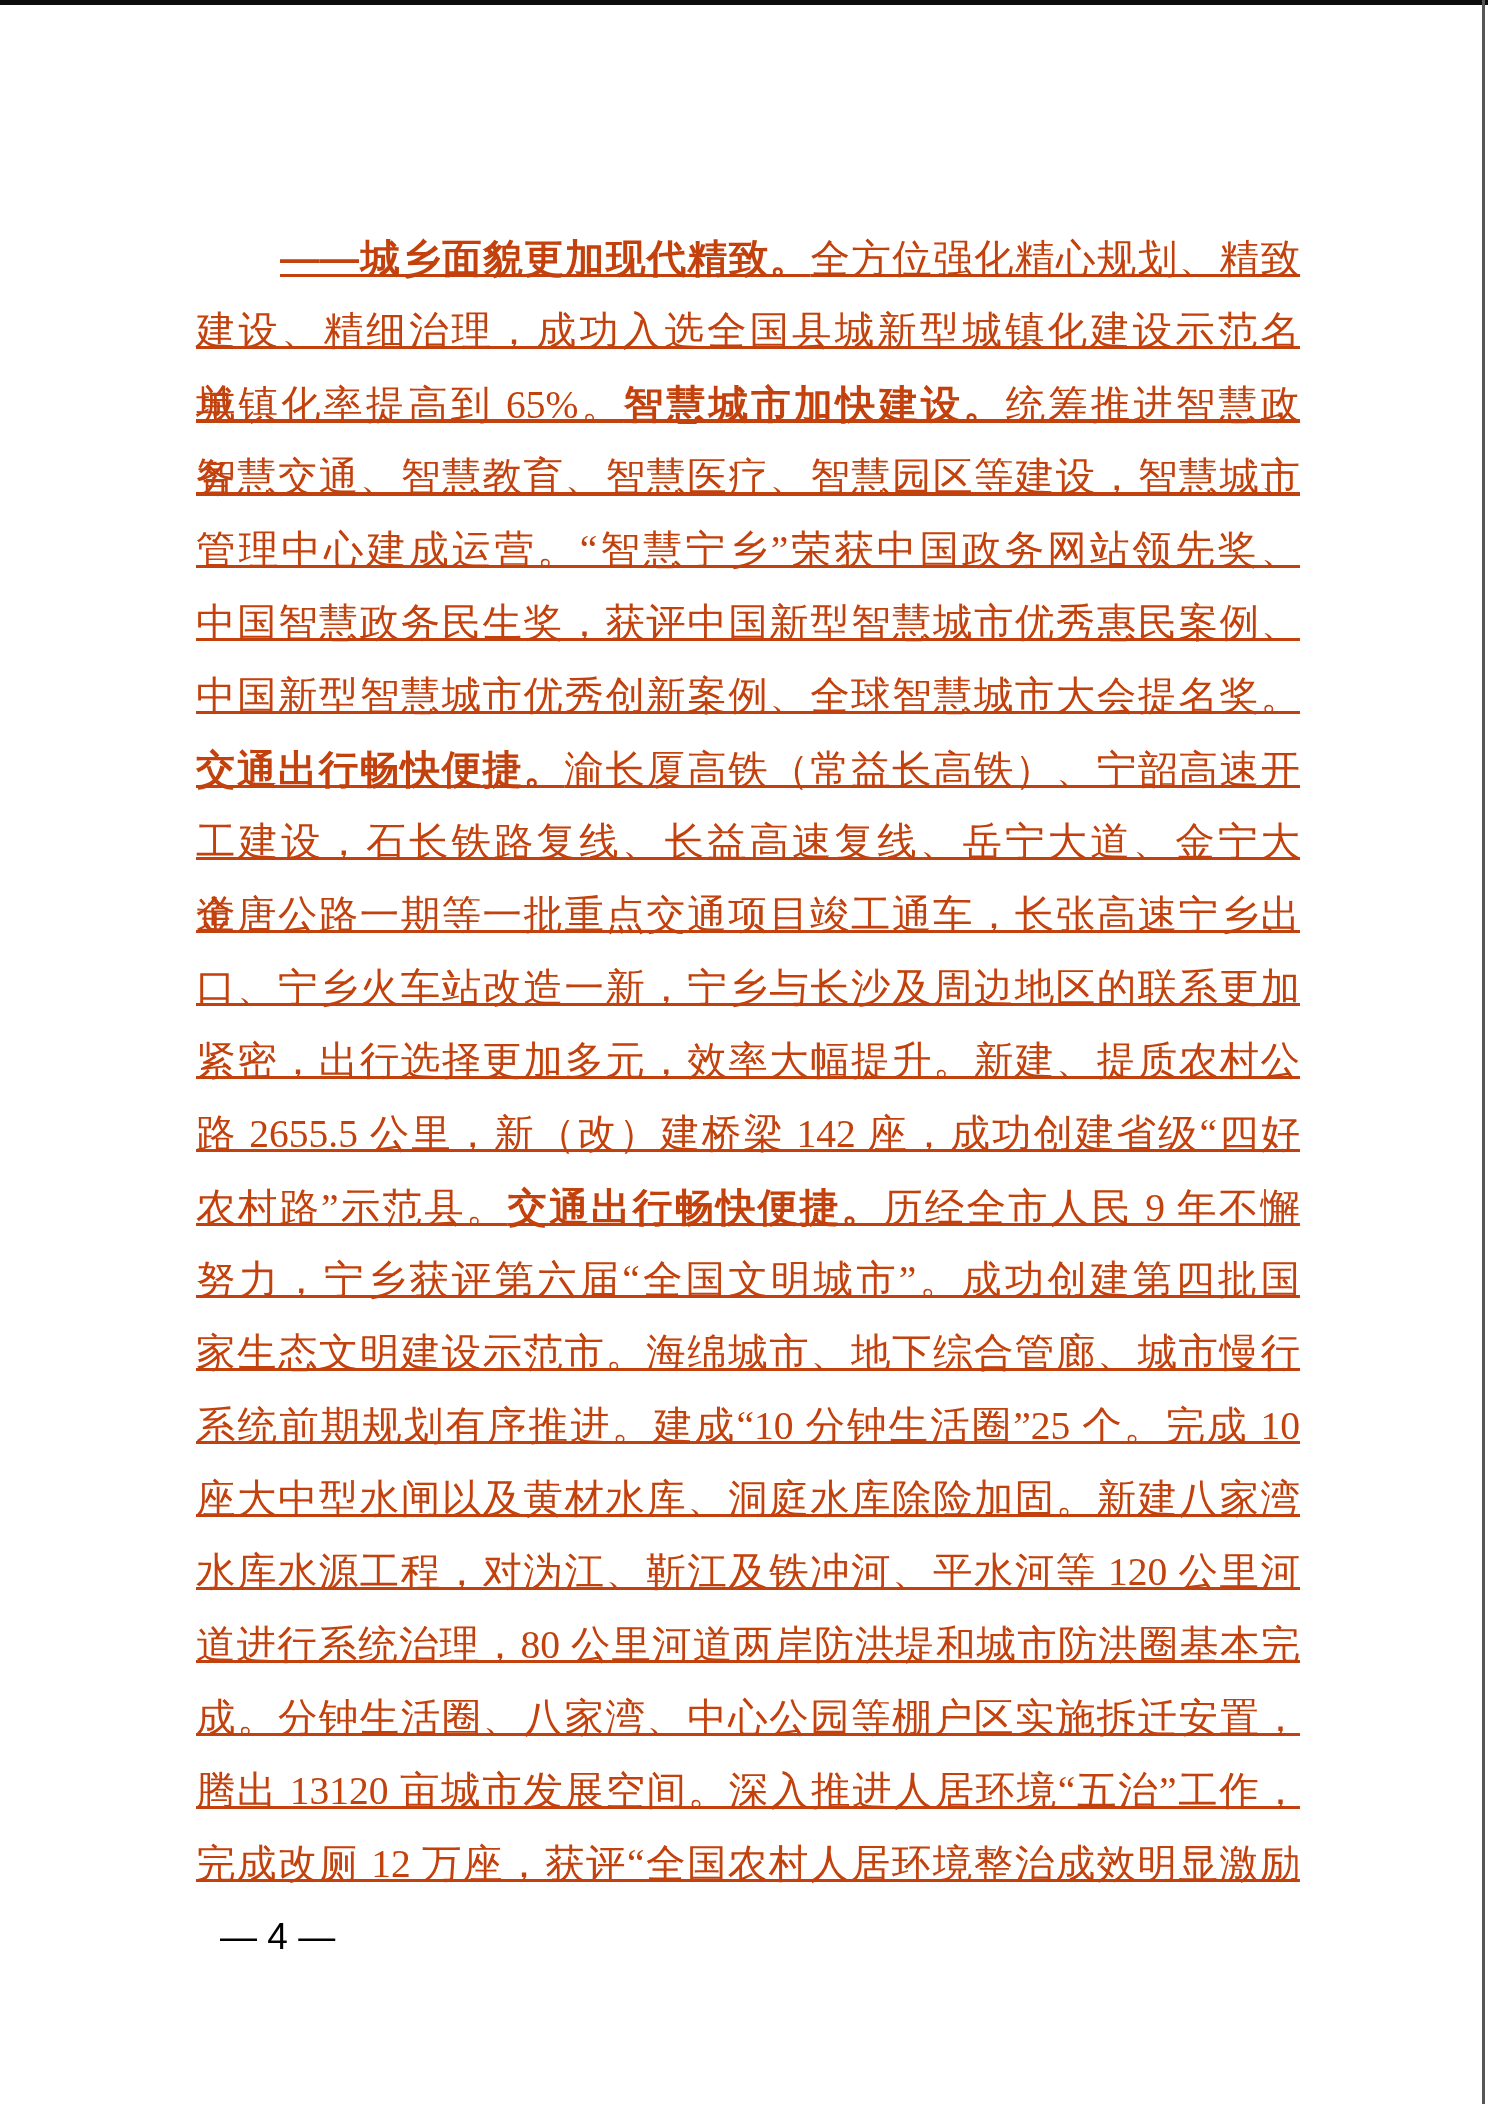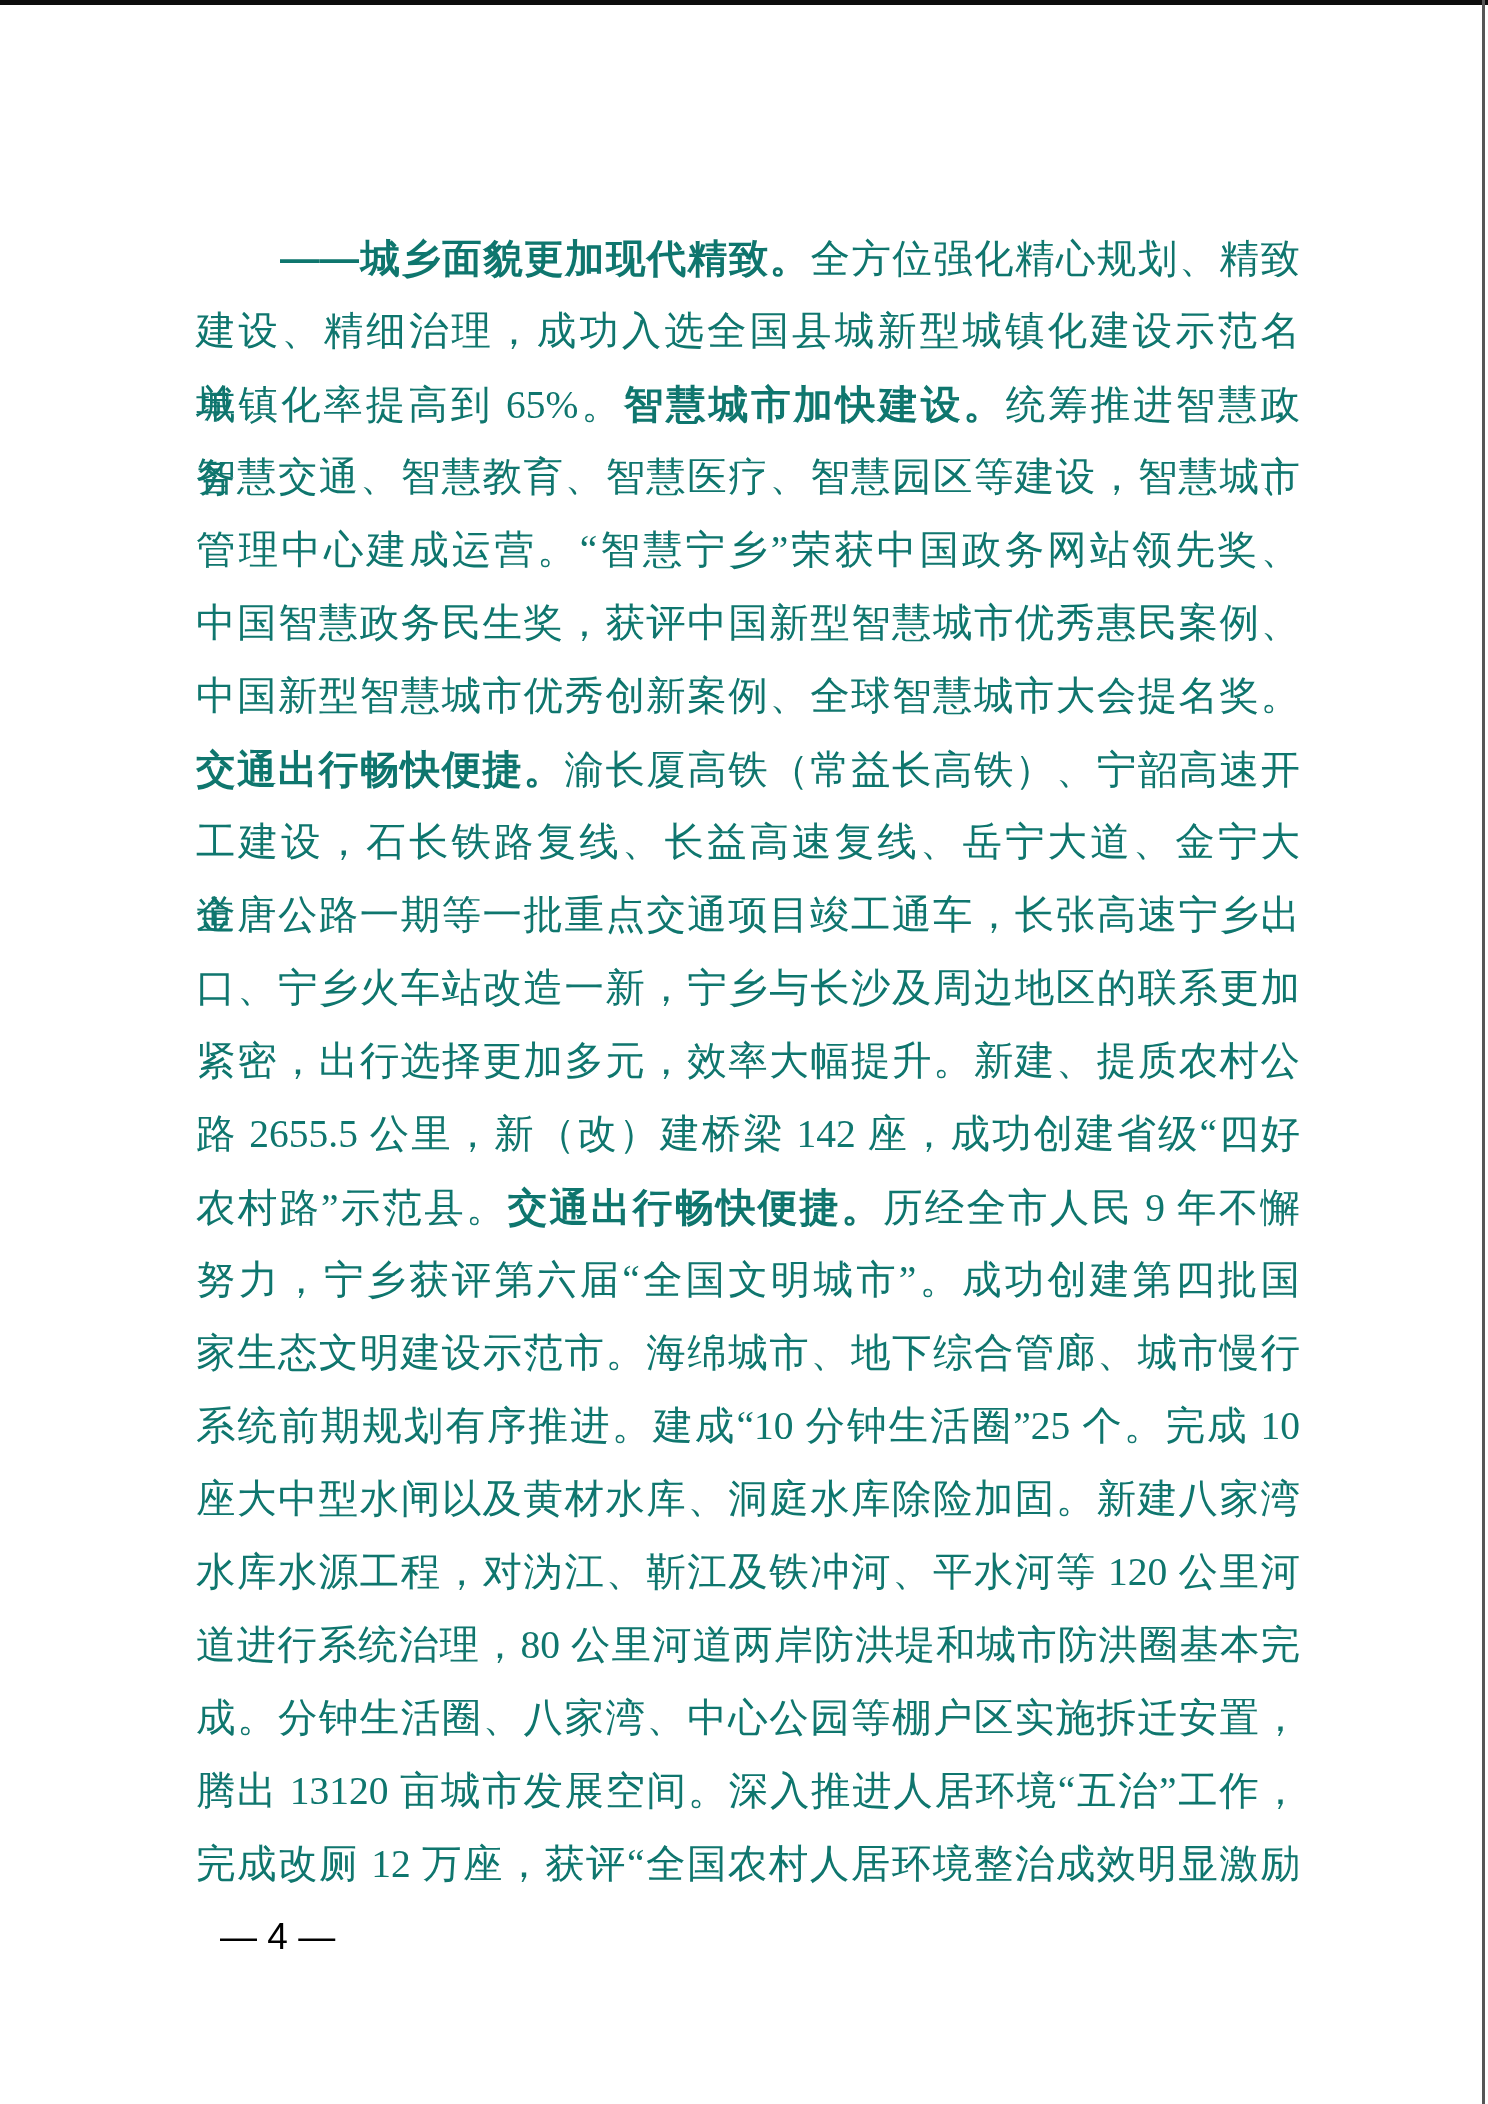--- a/index.html
+++ b/index.html
@@ -33,26 +33,27 @@
     position: absolute;
     left: 196px;
     top: 222px;
     width: 1104px;
   }
   .line {
     height: 73px;
     line-height: 73px;
     font-size: 39.5px;
     letter-spacing: 0;
-    color: #0f766e;
+    color: #c2410c;
     text-align: justify;
     text-align-last: justify;
     text-justify: inter-ideograph;
     overflow: visible;
     white-space: normal;
+    text-decoration: underline;
   }
   .line.indent {
     text-indent: 84px;
   }
   .run {
     font-weight: normal;
   }
   .run.bold {
     font-weight: bold;
     font-family: "Liberation Sans", "DejaVu Sans", sans-serif;

